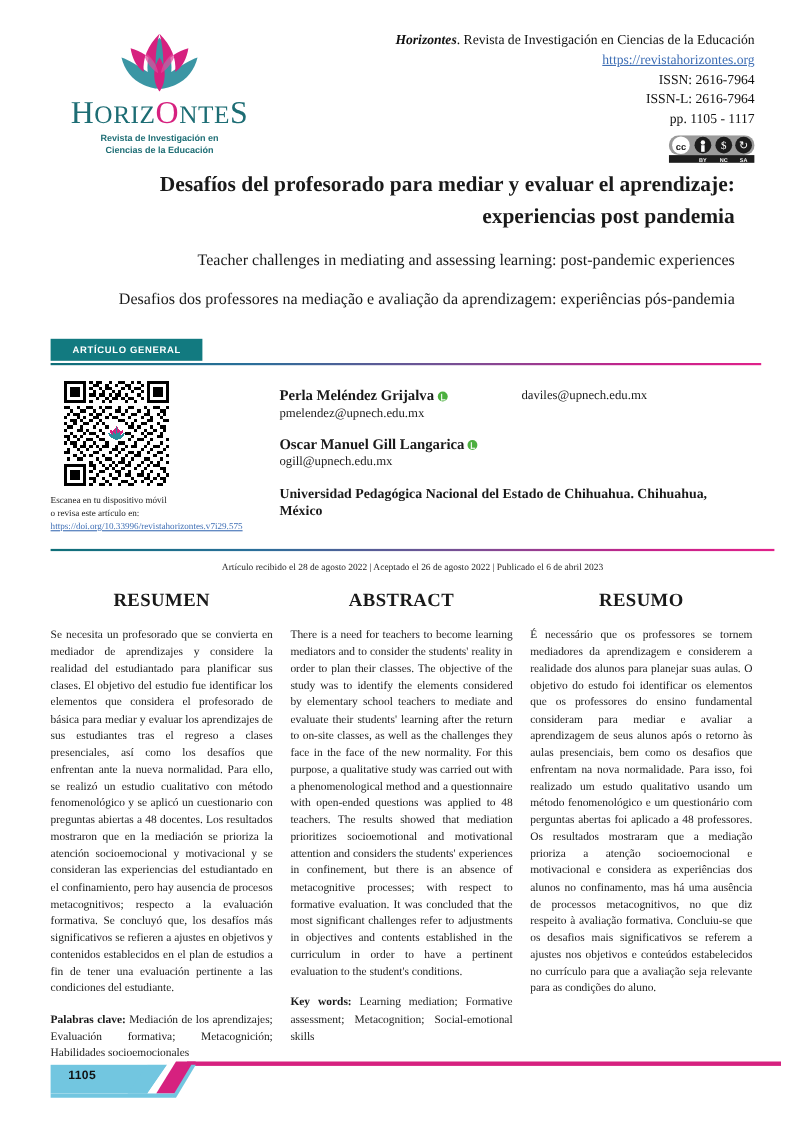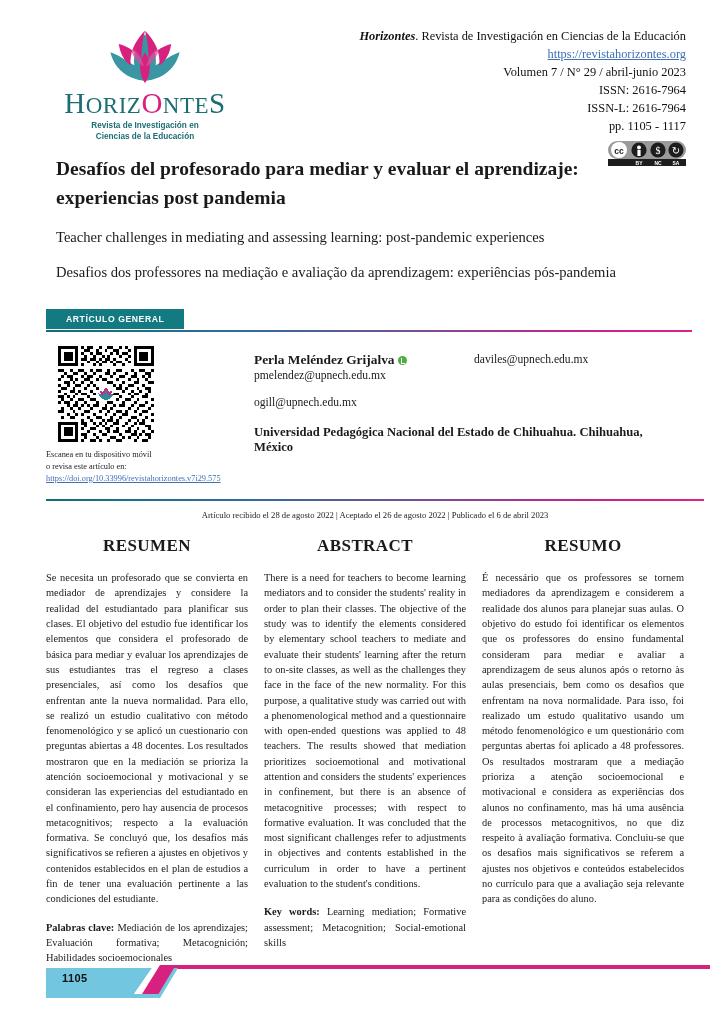--- a/index.html
+++ b/index.html
@@ -67,21 +67,21 @@
     margin-left: 16px;
   }
   .cc-badge {
     display: inline-flex;
     align-items: center;
     margin-top: 5px;
   }
   .cc-svg { display:block; }
 
   
-  .titles { padding: 14px 56px 0 56px; text-align: left; }
+  .titles { padding: 14px 56px 0 56px; text-align: right; }
   .title-es {
     font-size: 19.5px;
     font-weight: bold;
     line-height: 1.5;
     margin: 0 0 14px 0;
   }
   .title-en {
     font-size: 14.6px;
     line-height: 1.5;
     margin: 0 0 14px 0;
@@ -246,21 +246,20 @@
     <div class="logo-word"><span class="cap">H</span><span>ORIZ</span><span class="o-pink">O</span><span>NTE</span><span class="cap">S</span></div>
     <div class="logo-sub">
       <div>Revista de Investigación en</div>
       <div>Ciencias de la Educación</div>
     </div>
   </div>
 
   <div class="masthead">
     <div><span class="jname">Horizontes</span><span>. Revista de Investigación en Ciencias de la Educación</span></div>
     <div><a href="#">https://revistahorizontes.org</a></div>
-    <div>Volumen 7 / N° 29  / abril-junio 2023</div>
     <div>ISSN: 2616-7964</div>
     <div>ISSN-L: 2616-7964</div>
     <div>pp. 1105 - 1117</div>
     <div class="cc-badge">
       <svg class="cc-svg" width="78" height="26" viewBox="0 0 78 26">
         <rect x="0" y="0" width="78" height="18" rx="9" fill="#9a9a9a"></rect>
         <rect x="0" y="18" width="78" height="7" fill="#1d1d1d"></rect>
         <circle cx="11" cy="9" r="8" fill="#ffffff"></circle>
         <text x="11" y="13" font-family="Liberation Sans, sans-serif" font-size="8.5" font-weight="bold" text-anchor="middle" fill="#1d1d1d">cc</text>
         <circle cx="31" cy="9" r="7.6" fill="#1d1d1d"></circle>
@@ -581,20 +580,21 @@
     <div class="auth-pair">
       <div class="auth-one">
         <div class="auth-name"><span>Perla Meléndez Grijalva</span><span class="orcid"></span></div>
         <div class="auth-mail">pmelendez@upnech.edu.mx</div>
       </div>
       <div class="auth-one">
         <div class="auth-mail">daviles@upnech.edu.mx</div>
       </div>
     </div>
     <div class="auth-solo">
+      <div class="auth-name"><span>Oscar Manuel Gill Langarica</span><span class="orcid"></span></div>
       <div class="auth-mail">ogill@upnech.edu.mx</div>
     </div>
     <div class="affiliation">Universidad Pedagógica Nacional del Estado de Chihuahua. Chihuahua, México</div>
   </div>
 </div>
 
 <div class="dates-wrap">
   <div class="dates-rule"></div>
   <div class="dates-text">Artículo recibido el 28 de agosto 2022 | Aceptado el 26 de agosto 2022 | Publicado el 6 de abril 2023</div>
 </div>

